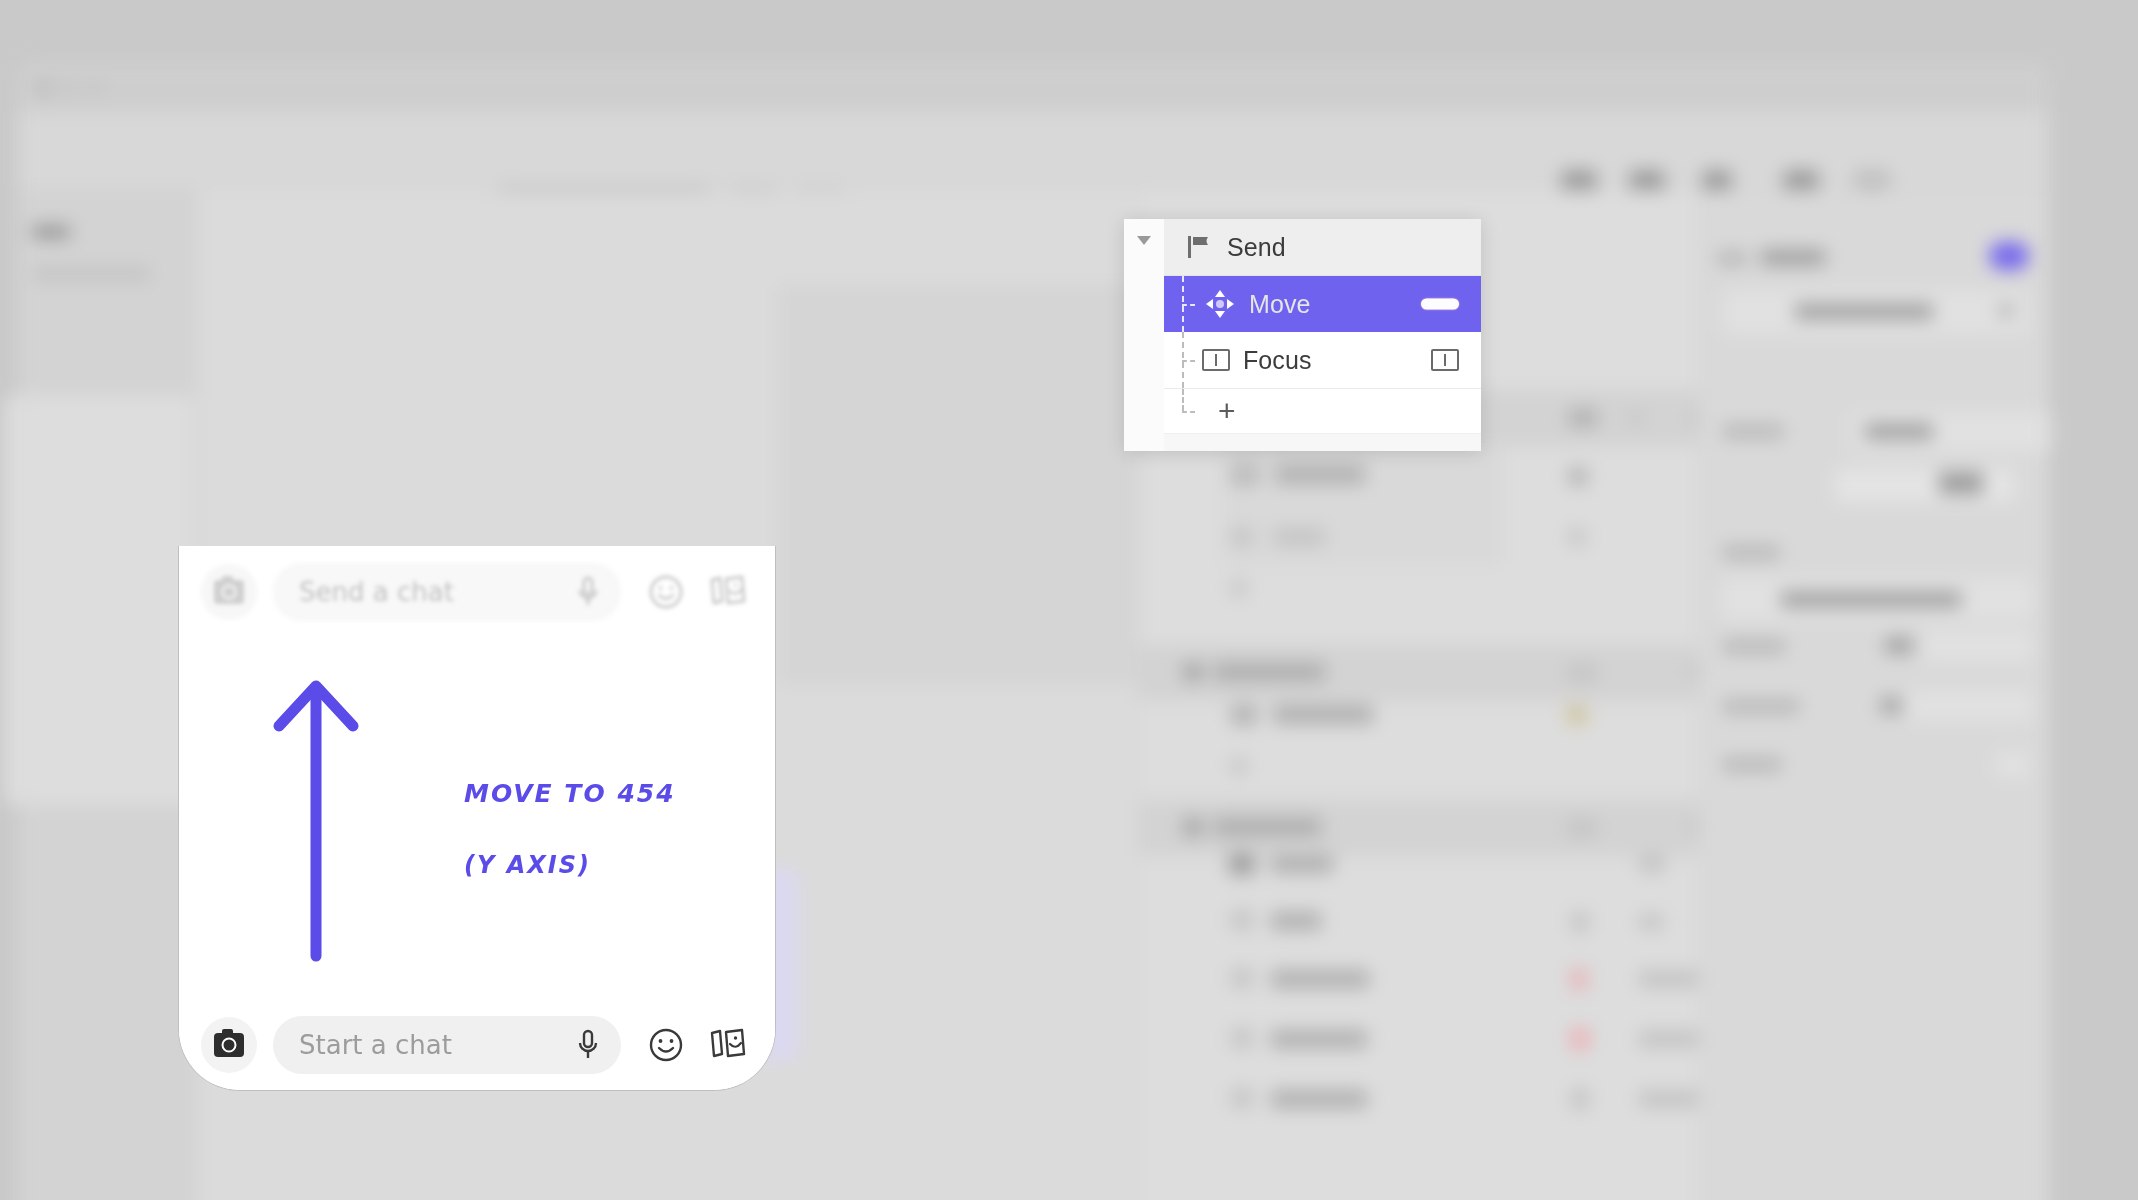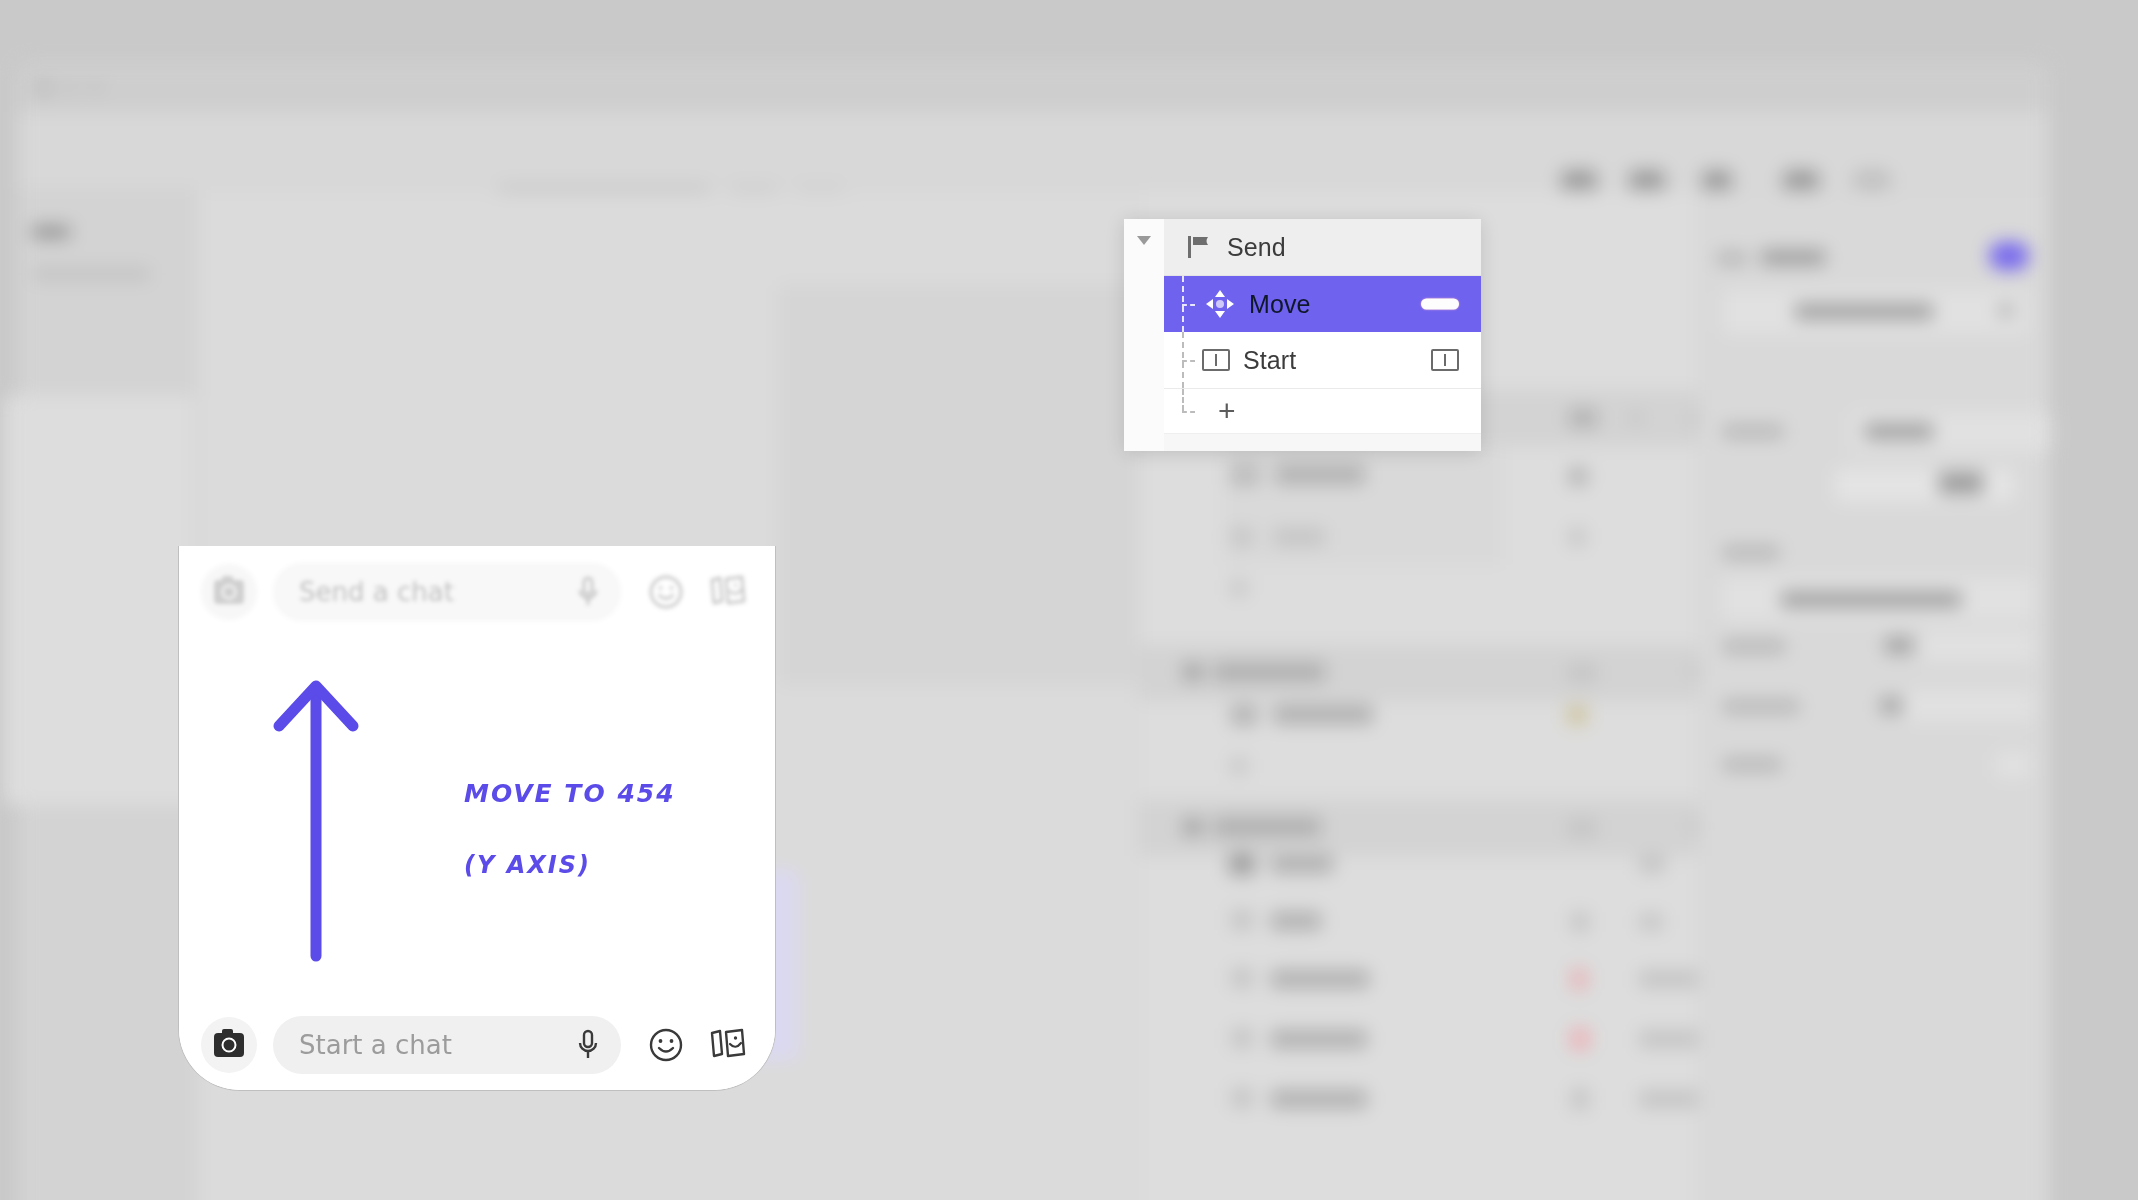--- a/index.html
+++ b/index.html
@@ -281,21 +281,21 @@
   .flag-wrap {
     display: flex; align-items: center;
     margin-left: 14px;
   }
   .row-label {
     font-size: 25px;
     color: #3c3c3c;
     margin-left: 13px;
     letter-spacing: 0.1px;
   }
-  .fp-row.move .row-label { color: #0f172a; text-align: center; }
+  .fp-row.move .row-label { color: #e5e5e5; text-align: center; }
 
   .icon-box {
     width: 28px; height: 22px;
     border: 2.5px solid #6b6b6b;
     border-radius: 2px;
     position: relative;
     flex: none;
   }
   .icon-box::after {
     content: "";
@@ -603,21 +603,21 @@
         <span class="row-label">Move</span>
         <div class="move-badge"></div>
       </div>
 
       <div class="fp-row focusrow">
         <div class="tree">
           <div class="v"></div>
             <div class="h"></div>
         </div>
         <div class="icon-box"></div>
-        <span class="row-label">Start</span>
+        <span class="row-label">Focus</span>
         <div class="focus-badge">
           <div class="icon-box"></div>
         </div>
       </div>
 
       <div class="fp-row addrow">
         <div class="tree last">
           <div class="v"></div>
             <div class="h"></div>
         </div>

